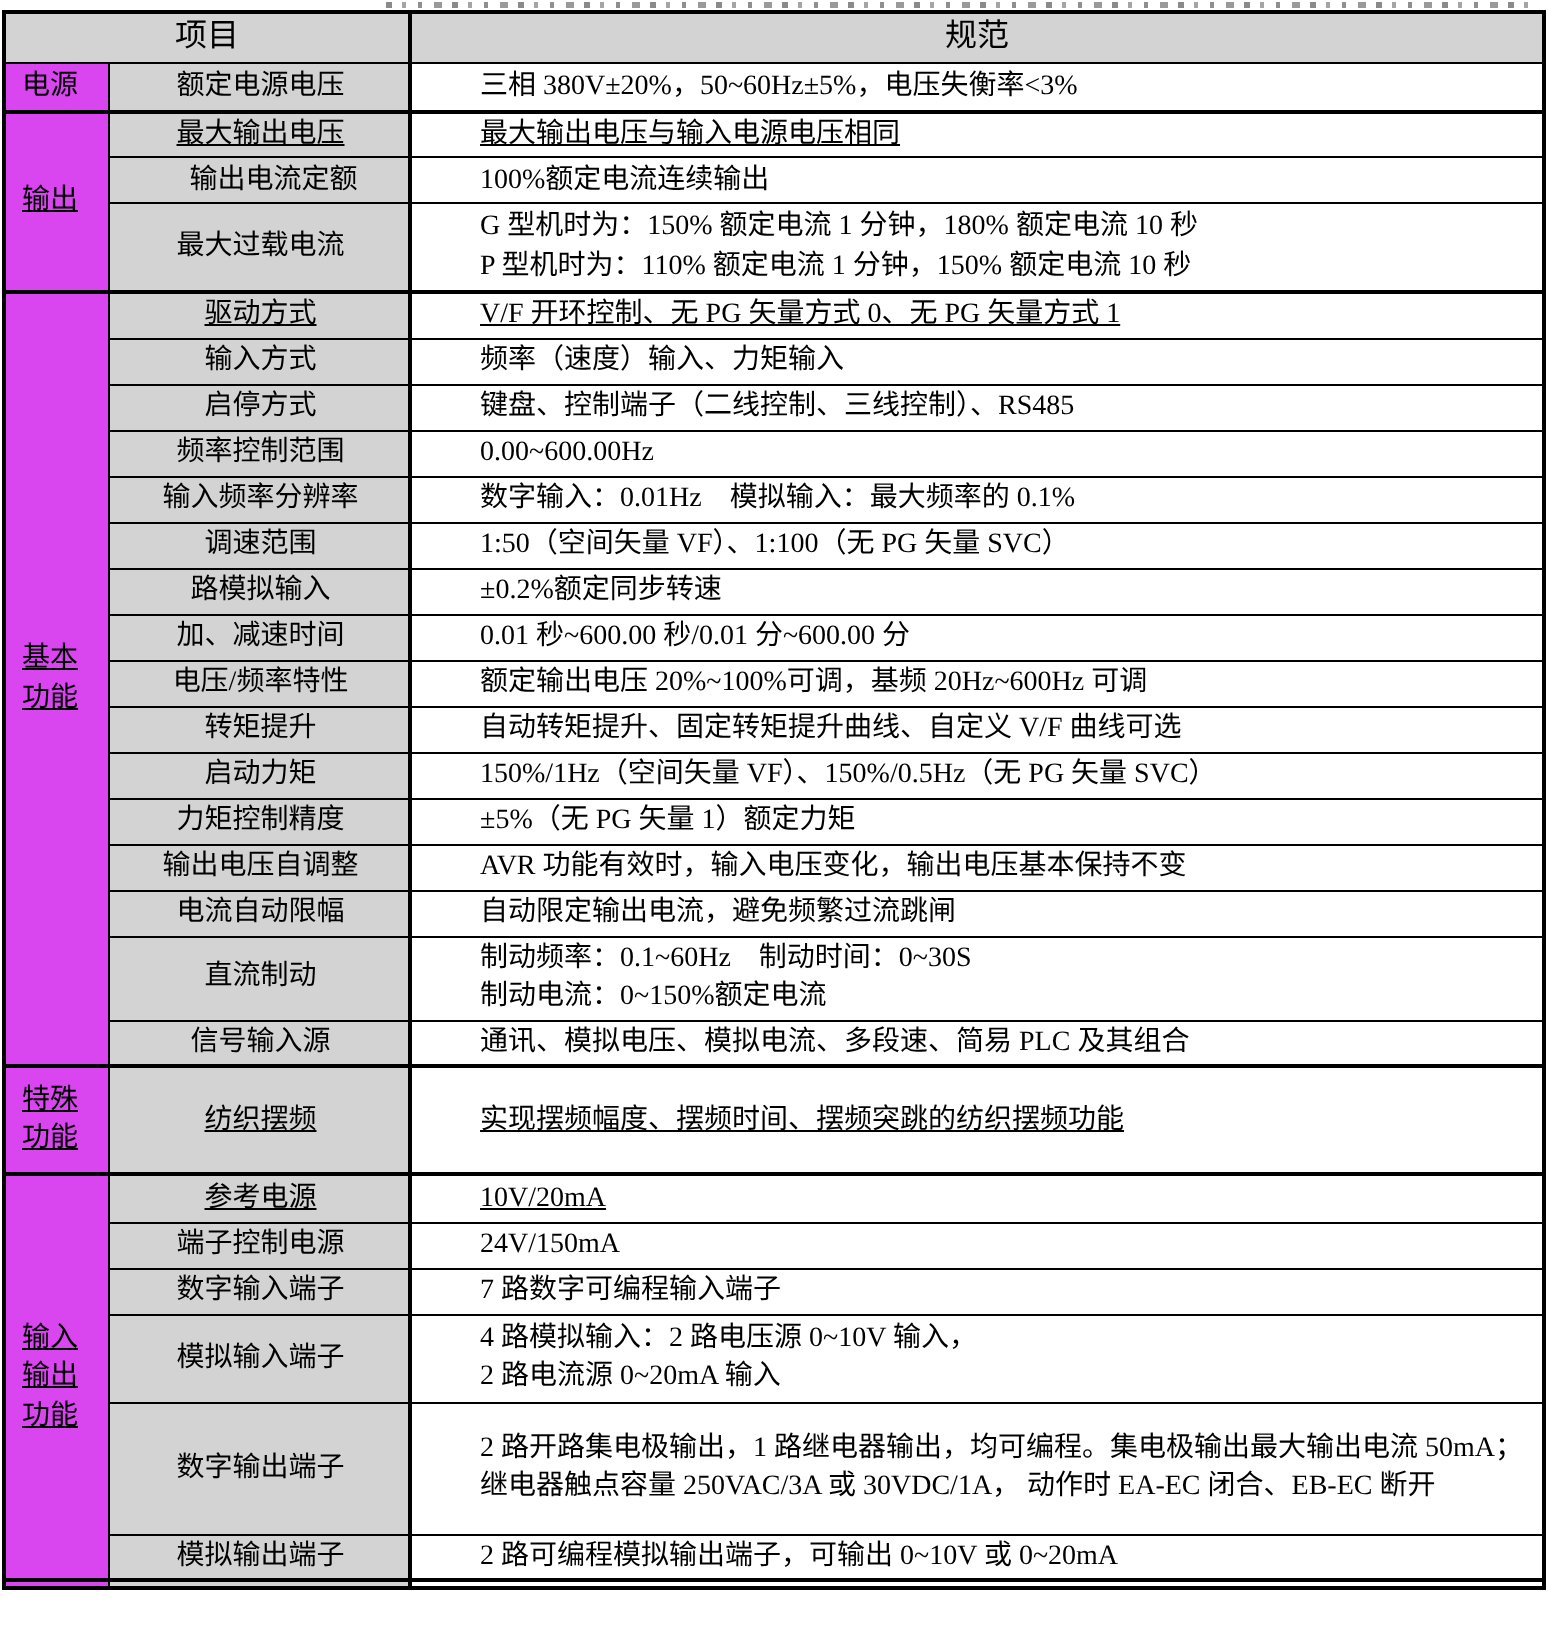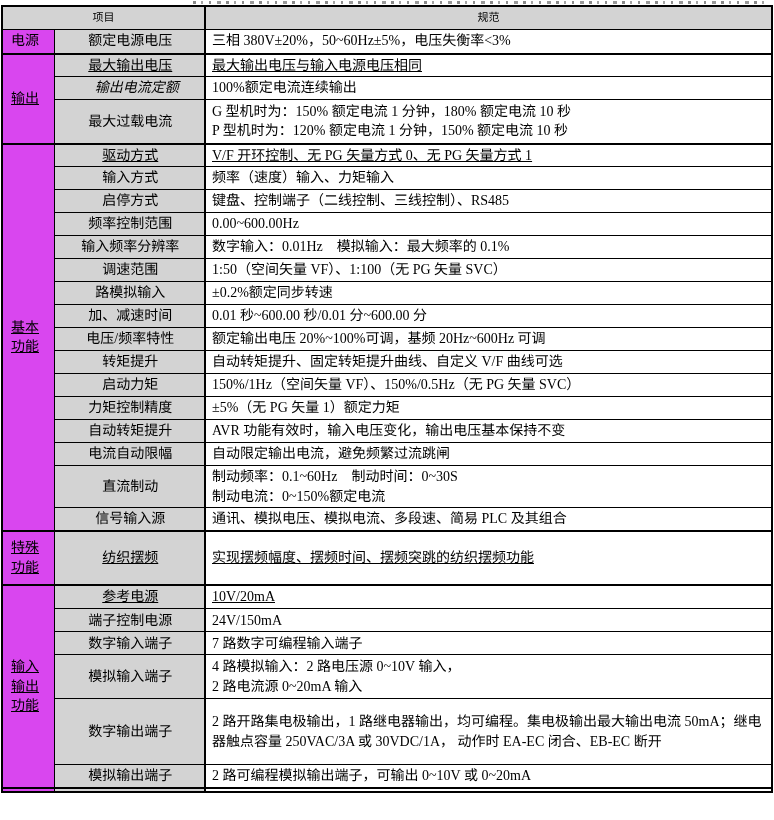--- a/index.html
+++ b/index.html
@@ -48,44 +48,44 @@
     font-size: 14px;
     font-weight: 400;
     line-height: 1.4;
     vertical-align: middle;
     padding: 1px 3px;
     overflow: hidden;
   }
   th.hdr {
     background: #d3d3d3;
     text-align: center;
-    font-size: 11px;
+    font-size: 16px;
     height: 20px;
   }
   td.g {
     background: #d946ef;
     text-align: left;
     padding: 1px 8px;
     word-break: break-all;
   }
   td.l {
     background: #d3d3d3;
     text-align: center;
     padding-left: 5px;
   }
-  td.l.ind { padding-left: 18px; font-style: italic; }
+  td.l.ind { padding-left: 18px; }
   td.s {
     background: #ffffff;
     text-align: left;
     border-left: 2px solid #000;
     padding-left: 6px;
     padding-right: 4px;
   }
   tr.tb > th, tr.tb > td { border-top: 2px solid #000; text-decoration: underline; }
-  .line { white-space: normal; }
+  .line { white-space: normal; margin-left: 28px; }
 </style>
 </head>
 <body>
 
 <div class="clip-strip"></div>
 
 <table class="spec-table">
   <colgroup>
       <col class="c1">
       <col class="c2">
@@ -116,21 +116,21 @@
   <tr style="height:23px">
     <td class="l ind">输出电流定额</td>
     <td class="s">
           <div class="line">100%额定电流连续输出</div>
         </td>
   </tr>
   <tr style="height:44px">
     <td class="l">最大过载电流</td>
     <td class="s">
       <div class="line">G 型机时为：150% 额定电流 1 分钟，180% 额定电流 10 秒</div>
-      <div class="line">P 型机时为：120% 额定电流 1 分钟，150% 额定电流 10 秒</div>
+      <div class="line">P 型机时为：110% 额定电流 1 分钟，150% 额定电流 10 秒</div>
     </td>
   </tr>
 
   <tr class="tb" style="height:23px">
     <td class="g" rowspan="16">基本功能</td>
     <td class="l">驱动方式</td>
     <td class="s">
           <div class="line">V/F 开环控制、无 PG 矢量方式 0、无 PG 矢量方式 1</div>
         </td>
   </tr>
@@ -194,21 +194,21 @@
           <div class="line">150%/1Hz（空间矢量 VF）、150%/0.5Hz（无 PG 矢量 SVC）</div>
         </td>
   </tr>
   <tr style="height:23px">
     <td class="l">力矩控制精度</td>
     <td class="s">
           <div class="line">±5%（无 PG 矢量 1）额定力矩</div>
         </td>
   </tr>
   <tr style="height:23px">
-    <td class="l">自动转矩提升</td>
+    <td class="l">输出电压自调整</td>
     <td class="s">
           <div class="line">AVR 功能有效时，输入电压变化，输出电压基本保持不变</div>
         </td>
   </tr>
   <tr style="height:23px">
     <td class="l">电流自动限幅</td>
     <td class="s">
           <div class="line">自动限定输出电流，避免频繁过流跳闸</div>
         </td>
   </tr>

